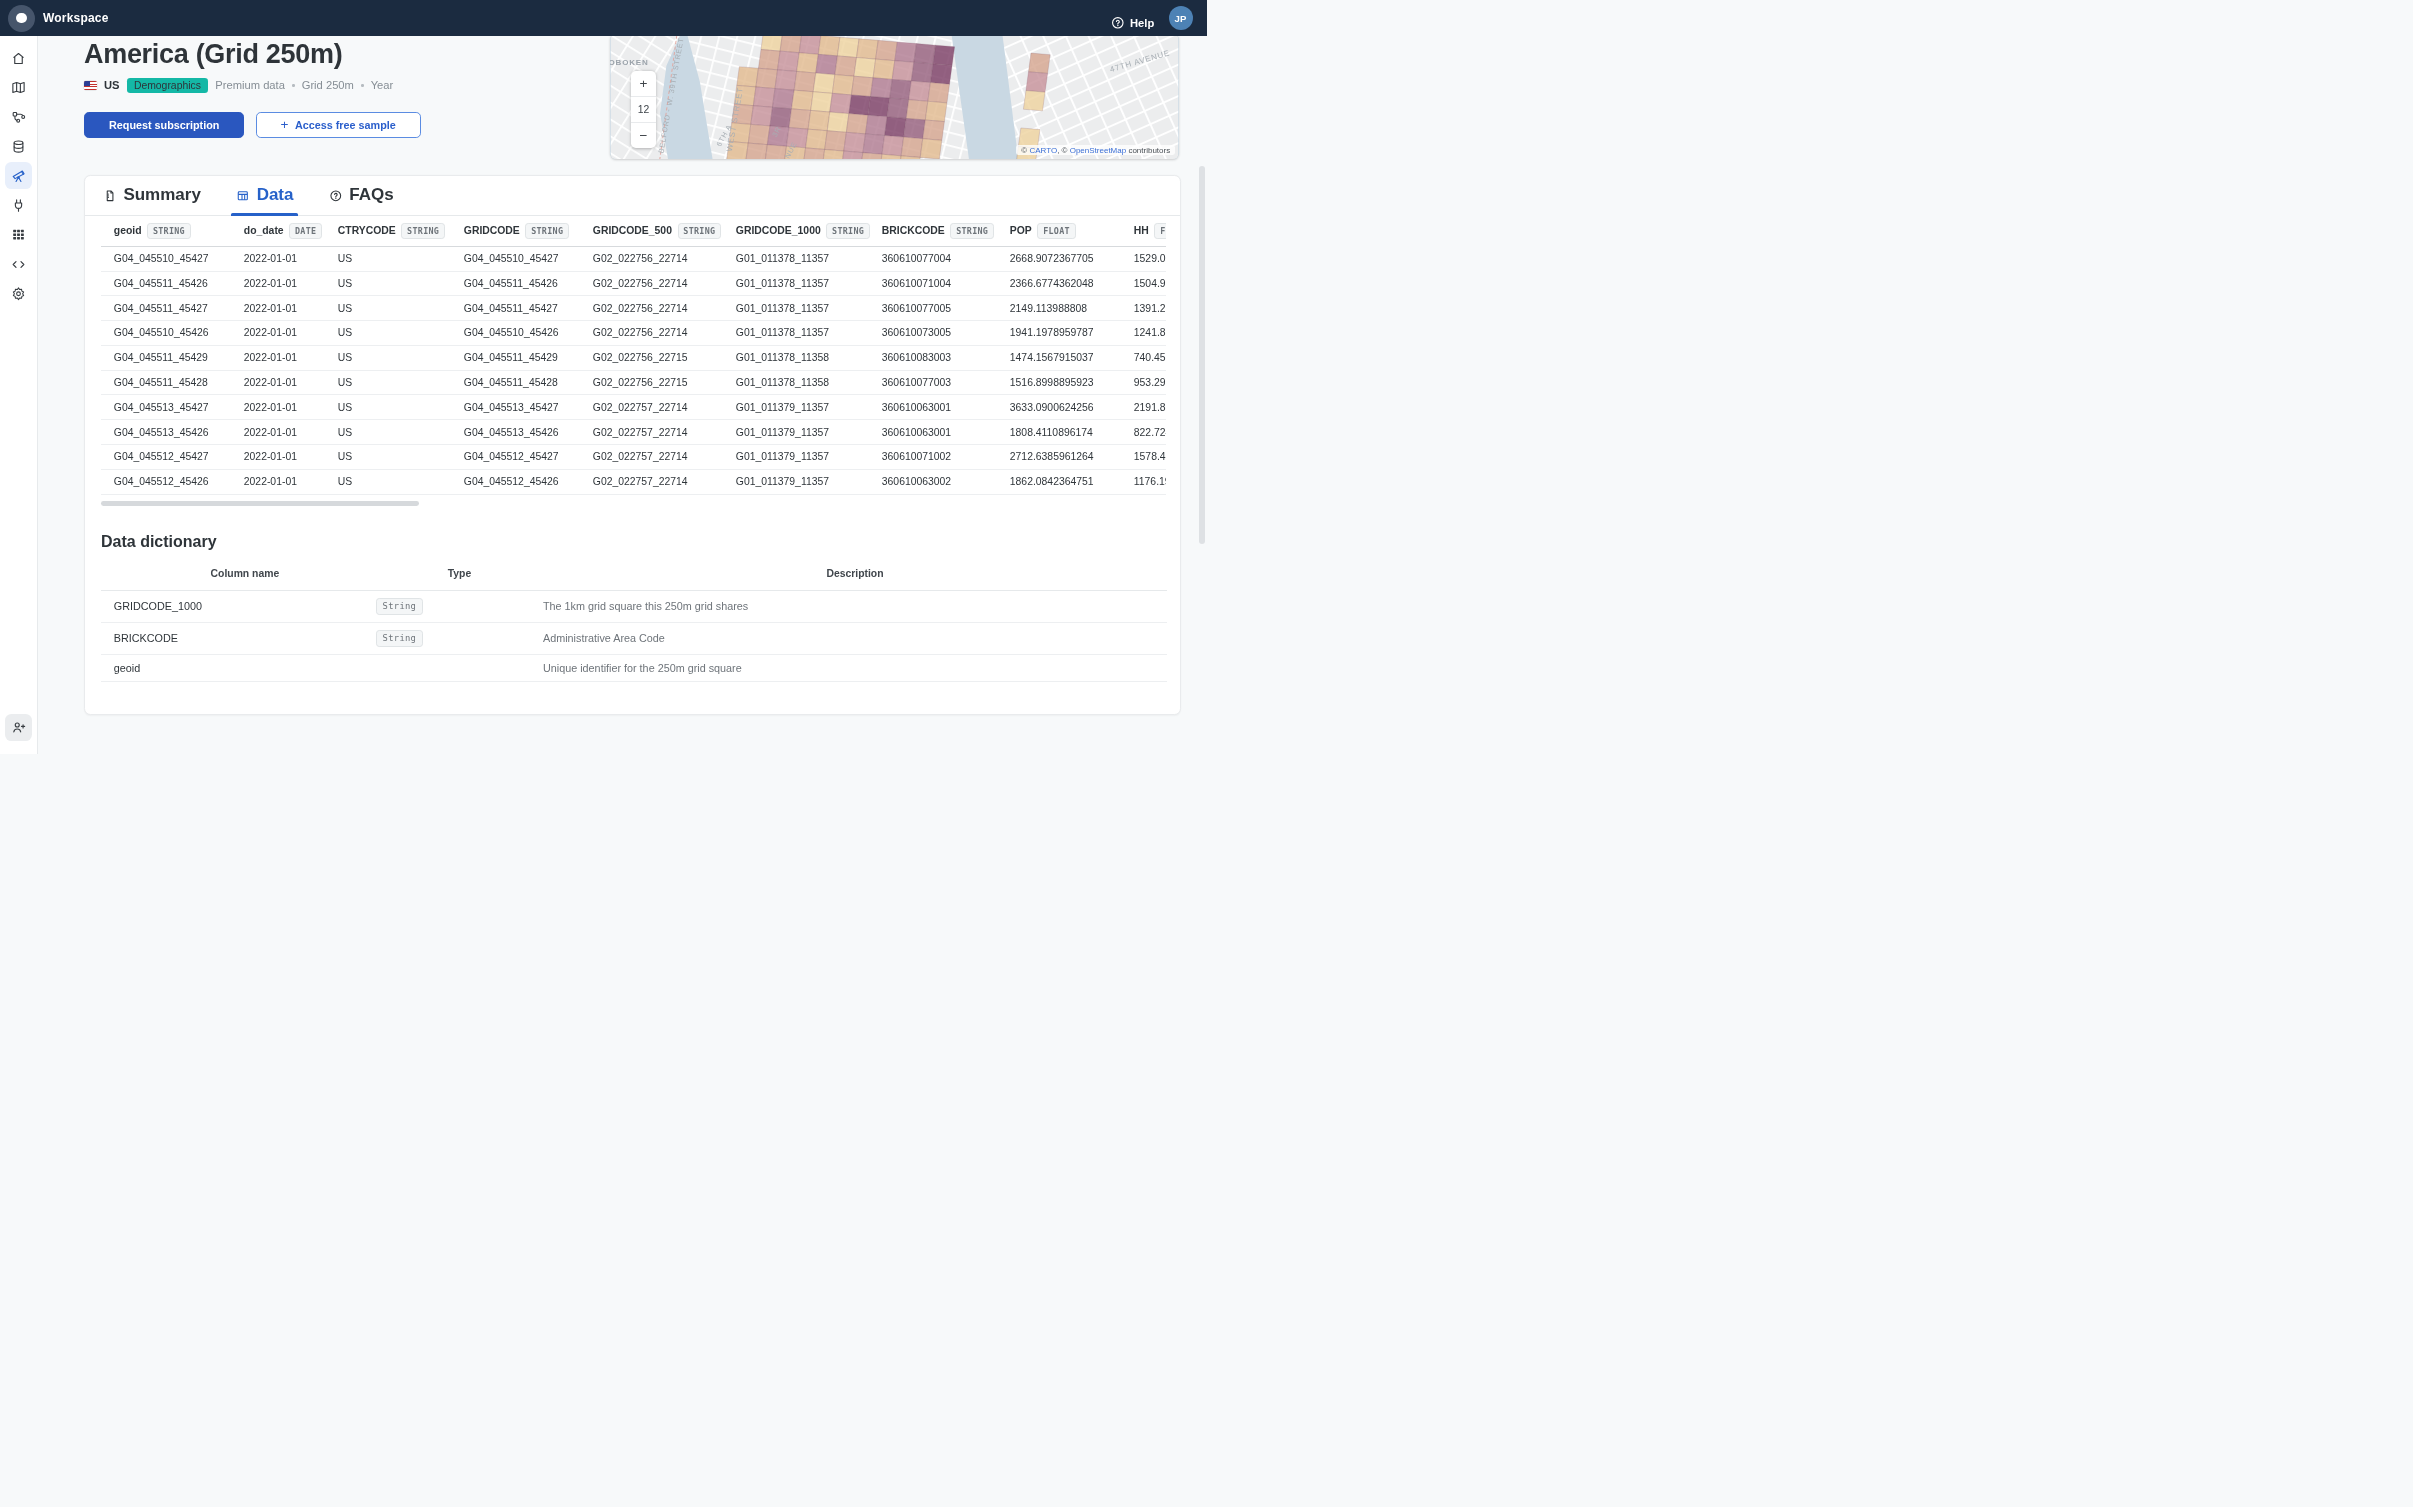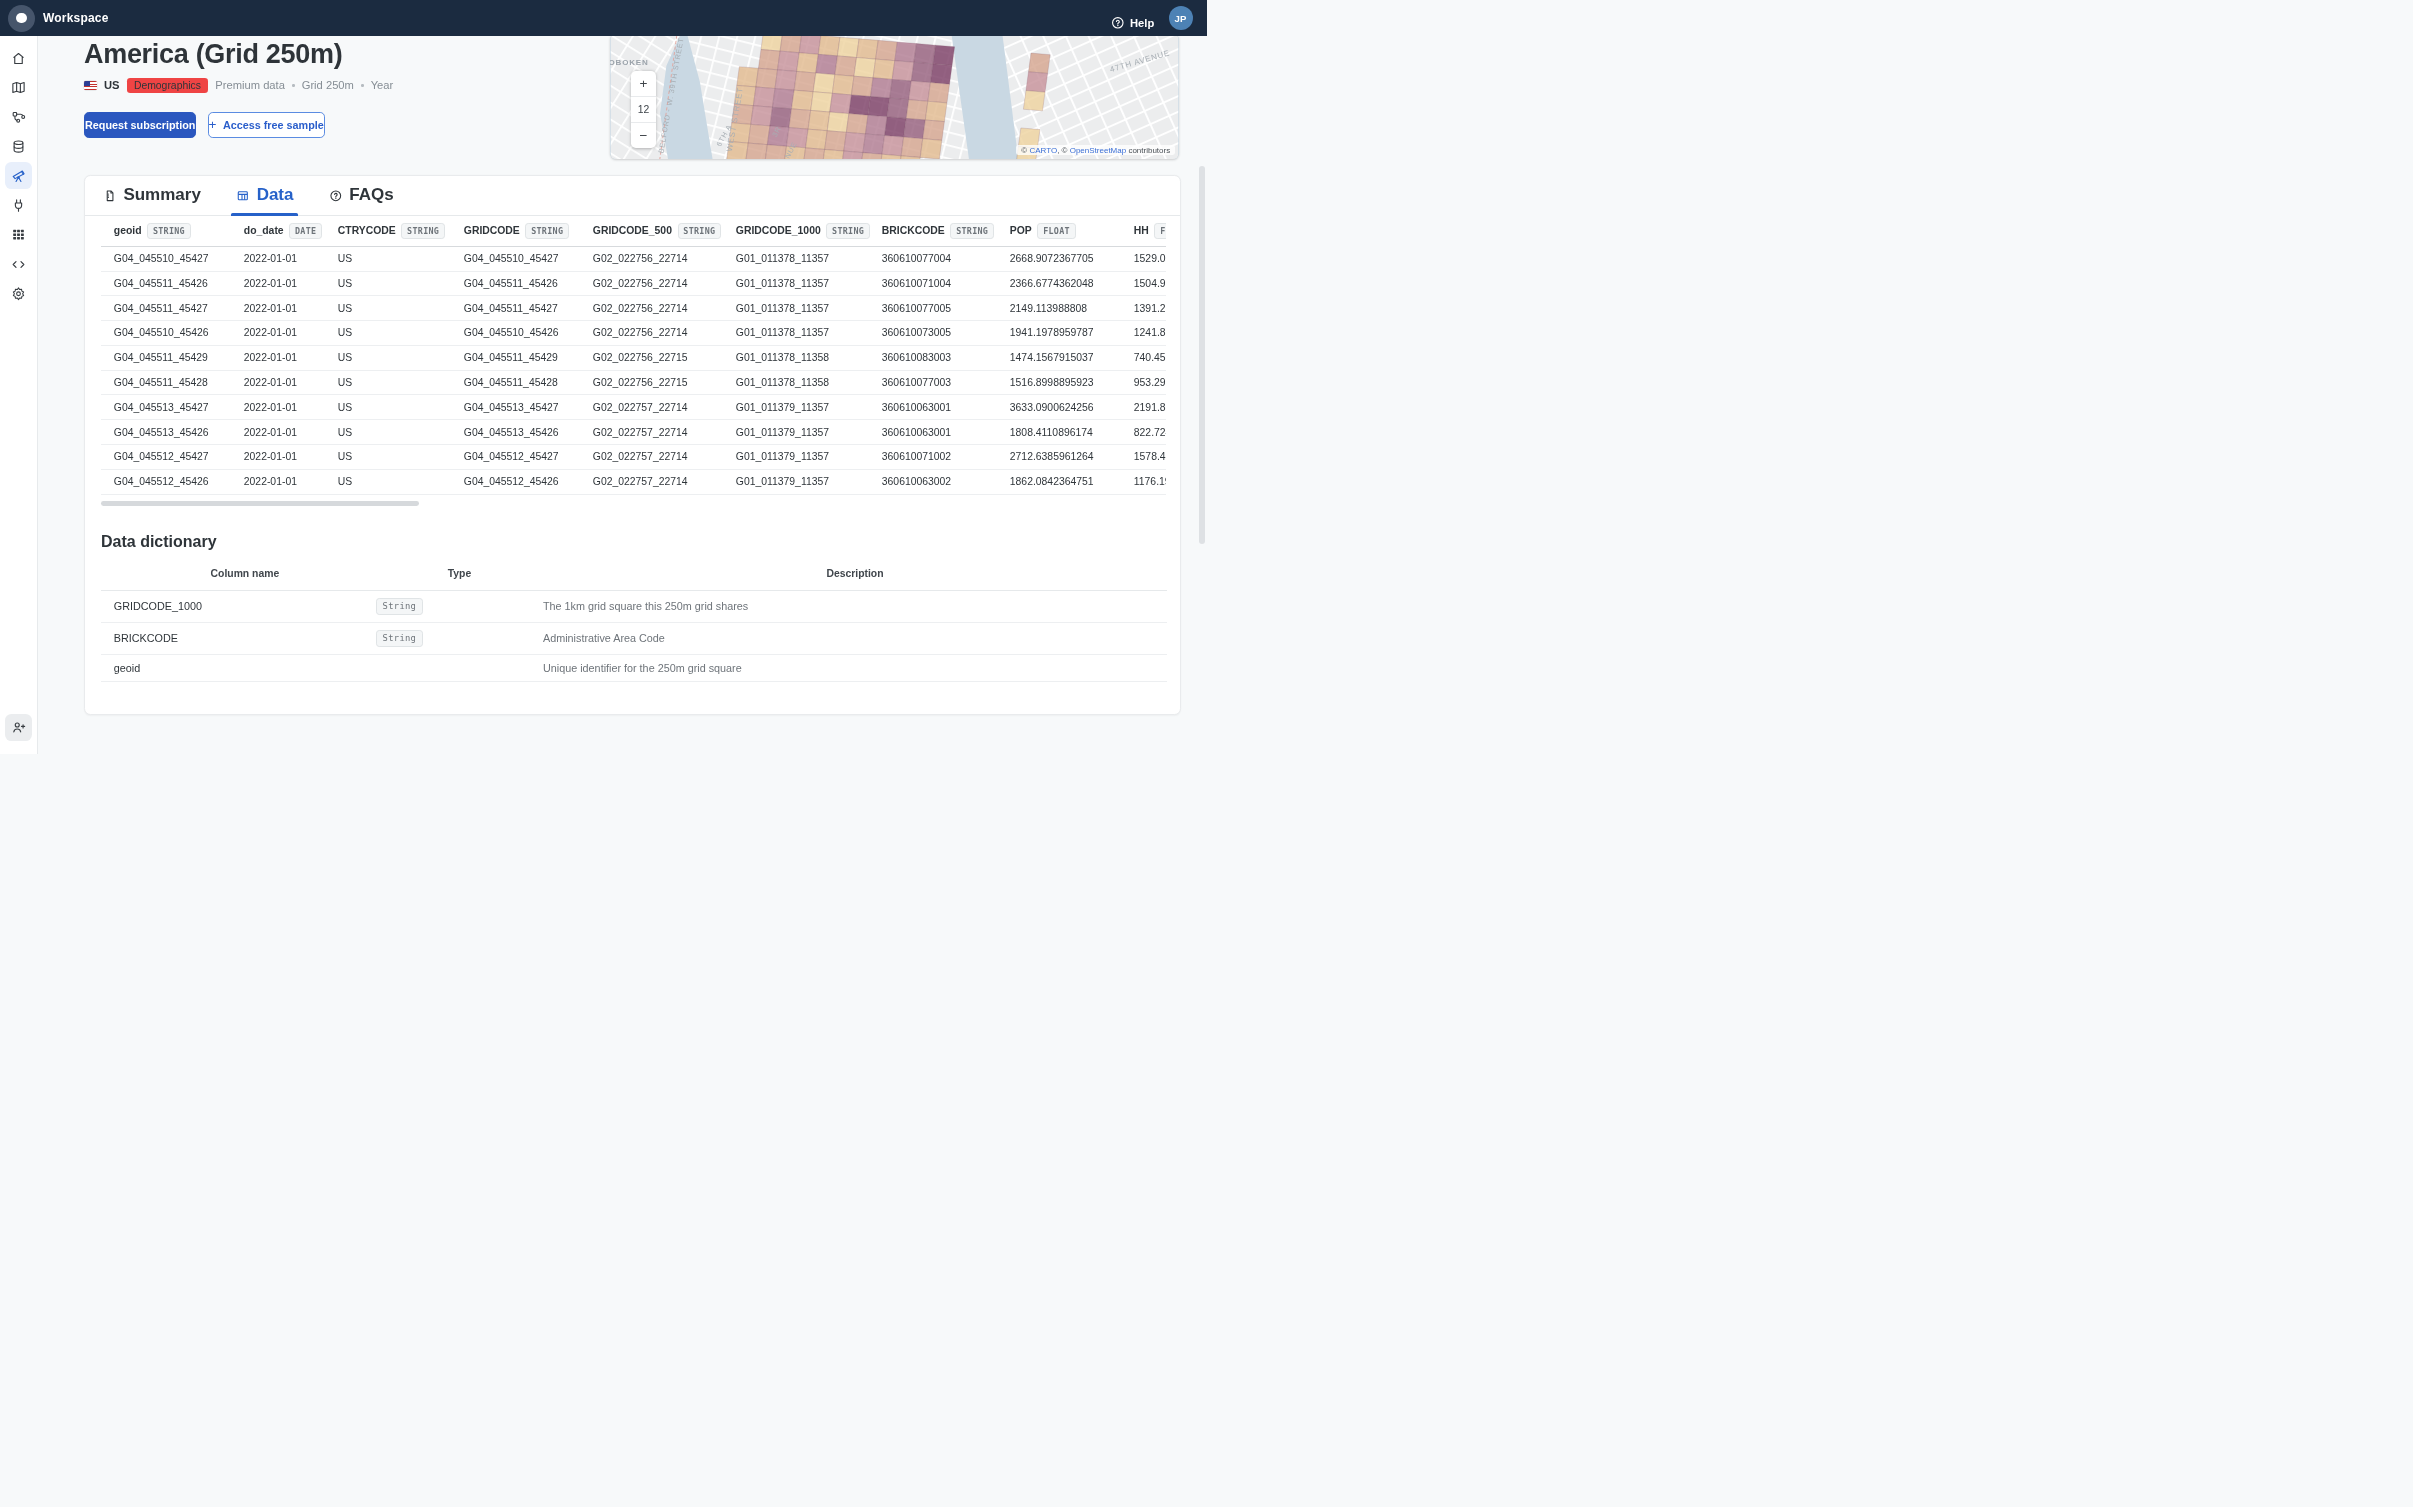--- a/index.html
+++ b/index.html
@@ -28,25 +28,25 @@
   .side-item.bottom { background:#ebedef; border-radius:6.4px; }
   
   .content { position:absolute; top:36px; left:38px; right:0; bottom:0; overflow:hidden; }
   .container { margin-left:46px; width:1097px; }
   .page-title { margin:1.6px 0 0; font-size:27px; line-height:32px; font-weight:700; letter-spacing:-0.3px; color:#2e3439; }
   .meta-row { margin-top:8px; display:flex; align-items:center; gap:7.2px; font-size:11.2px; }
   .flag { position:relative; width:12.8px; height:8.8px; border-radius:1.6px; overflow:hidden; flex:0 0 auto;
     background:repeating-linear-gradient(180deg,#c2332e 0 1.3px,#fff 1.3px 2.5px); box-shadow:0 0 0 0.4px rgba(0,0,0,.12); }
   .flag::after { content:""; position:absolute; top:0; left:0; width:5.6px; height:4.8px; background:#2c3f94; }
   .country-code { font-weight:700; color:#2e3439; }
-  .category-chip { background:#ef4444; border-radius:3.2px; padding:2.4px 7.2px; font-size:10.4px; color:#2e3439; }
+  .category-chip { background:#14b8a6; border-radius:3.2px; padding:2.4px 7.2px; font-size:10.4px; color:#2e3439; }
   .meta-muted { color:#868e95; display:flex; align-items:center; gap:7.2px; }
   .meta-dot { width:2.4px; height:2.4px; border-radius:50%; background:#b6bcc1; }
   .btn-row { margin-top:19px; display:flex; gap:11.2px; }
-  .btn { font-size:10.8px; font-weight:700; border-radius:4.8px; padding:0 0; height:25.6px; display:flex; align-items:center; gap:6.4px; cursor:pointer; }
+  .btn { font-size:10.8px; font-weight:700; border-radius:4.8px; padding:0 24px; height:25.6px; display:flex; align-items:center; gap:6.4px; cursor:pointer; }
   .btn-primary { background:#2a57bf; color:#fff; border:0.8px solid #2a57bf; }
   .btn-outline { background:#fff; color:#2a5ecb; border:0.8px solid #5b8ce2; }
   .btn-outline .plus { font-size:13.6px; font-weight:400; line-height:1; margin-top:-1.6px; }
   
   .map { position:absolute; top:-1.6px; right:28px; width:569px; height:125px; border-radius:6.4px; overflow:hidden;
     background:#c9d8e3; box-shadow:0 0.8px 2.4px rgba(0,0,0,.18); z-index:40; }
   .map svg.base { position:absolute; inset:0; }
   .map-label { position:absolute; color:#9ba3ab; font-size:8px; letter-spacing:0.8px; font-weight:600; }
   .zoom-ctrl { position:absolute; left:21px; top:37px; width:25px; height:77px; background:#fff; border-radius:4.8px;
     box-shadow:0 0.8px 3.2px rgba(0,0,0,.25); display:flex; flex-direction:column; overflow:hidden; }

